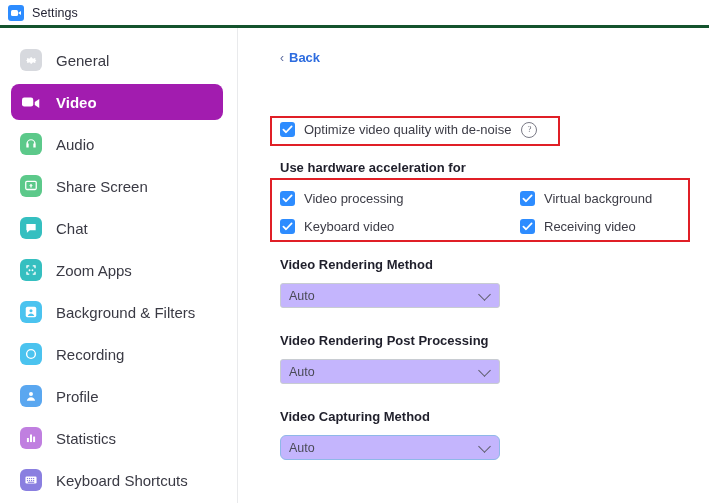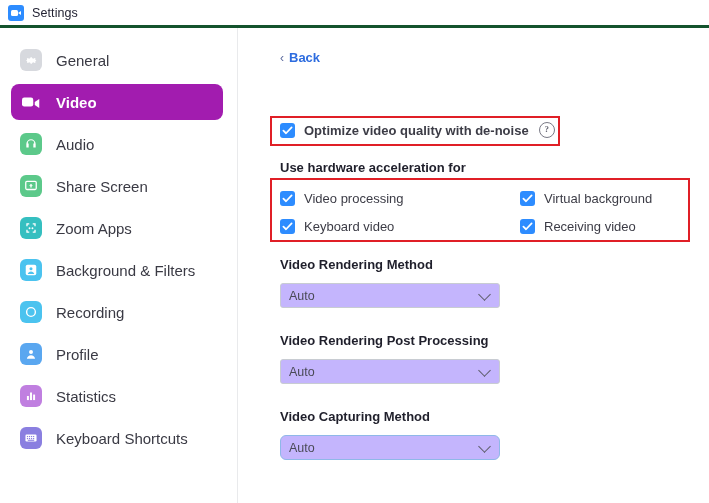--- a/index.html
+++ b/index.html
@@ -166,22 +166,21 @@
     width: 290px;
     height: 30px;
     border: 2px solid #e01f26;
     box-sizing: border-box;
   }
   .denoise-inner {
     position: absolute;
     left: 42px;
     top: 94px;
     display: flex;
-    align-items: flex-end;
-    font-weight: bold;
+    align-items: flex-start;
   }
   .help-ico {
     width: 14px;
     height: 14px;
     border-radius: 50%;
     border: 1.3px solid #7a7a86;
     margin-left: 10px;
     font-size: 9px;
     line-height: 12px;
     text-align: center;
@@ -292,20 +291,28 @@
     <div class="nav-item">
       <span class="nav-ico" style="background:#5cc98a;">
         <svg width="14" height="14" viewBox="0 0 24 24">
             <rect x="3" y="4" width="18" height="14" rx="2" fill="none" stroke="#ffffff" stroke-width="2.2"></rect>
             <path d="M12 8l3.2 3.6h-2v3h-2.4v-3h-2z" fill="#ffffff"></path>
           </svg>
       </span>
       <span class="nav-label">Share Screen</span>
     </div>
 
+    <div class="nav-item">
+      <span class="nav-ico" style="background:#35bfc0;">
+        <svg width="14" height="14" viewBox="0 0 24 24">
+            <path d="M4 5h16v11H10l-5 4v-4H4z" fill="#ffffff"></path>
+          </svg>
+      </span>
+      <span class="nav-label">Chat</span>
+    </div>
 
     <div class="nav-item">
       <span class="nav-ico" style="background:#35bfc0;">
         <svg width="14" height="14" viewBox="0 0 24 24">
             <path d="M4 4h5v2.2H6.2V9H4zM20 4v5h-2.2V6.2H15V4zM4 20v-5h2.2v2.8H9V20zM20 20h-5v-2.2h2.8V15H20z" fill="#ffffff"></path>
             <circle cx="9.5" cy="12.5" r="1.6" fill="#ffffff"></circle>
             <circle cx="14.5" cy="12.5" r="1.6" fill="#ffffff"></circle>
           </svg>
       </span>
       <span class="nav-label">Zoom Apps</span>

